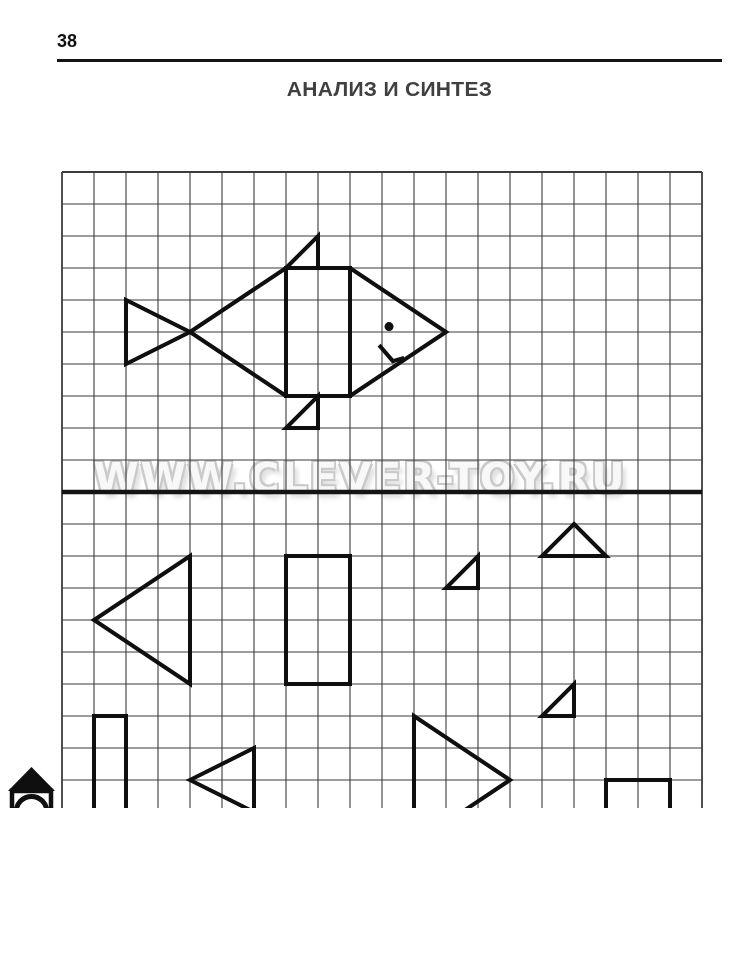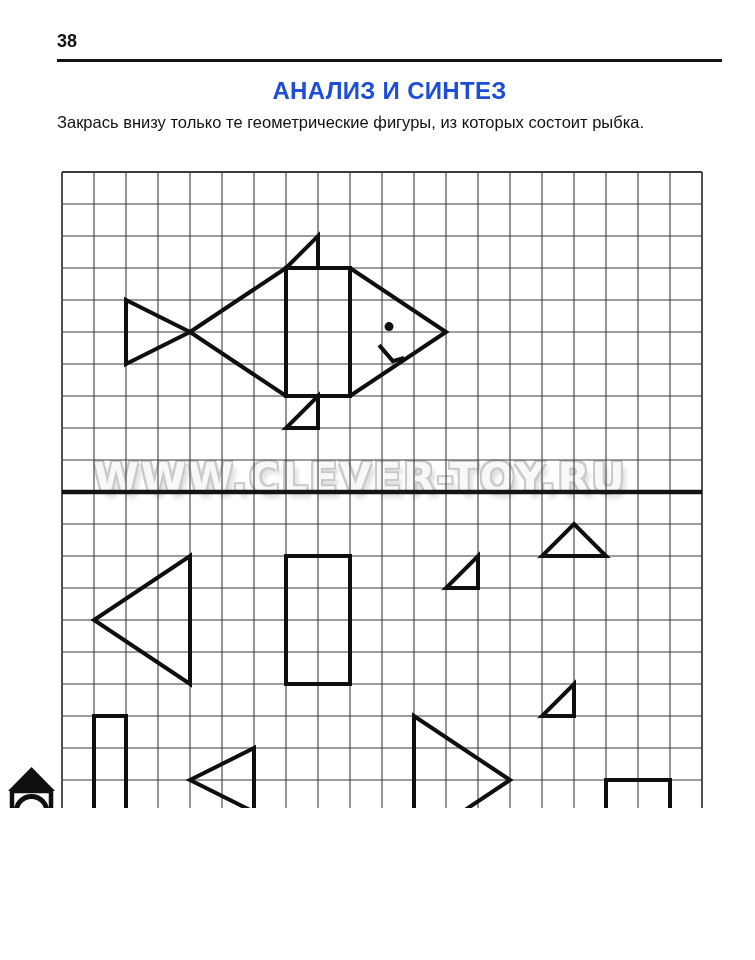--- a/index.html
+++ b/index.html
@@ -11,21 +11,21 @@
     position:absolute;left:57px;top:31px;font-size:18px;font-weight:bold;color:#111;
   }
   .header-title{
     position:absolute;right:33px;top:31px;font-size:17.5px;font-weight:bold;color:#111;white-space:nowrap;
   }
   .header-rule{
     position:absolute;left:57px;top:59px;width:665px;height:3px;background:#141414;
   }
   .section-title{
     position:absolute;left:57px;top:77px;width:665px;text-align:center;
-    font-size:24px;font-weight:bold;letter-spacing:0.3px;color:#1d4ed8;
+    font-size:21px;font-weight:bold;letter-spacing:0.3px;color:#404040;
   }
   .instruction{
     position:absolute;left:57px;top:113px;width:680px;font-size:16.5px;color:#111;
   }
   .grid-area{
     position:absolute;left:61px;top:171px;width:642px;height:738px;
   }
   .watermark{
     position:absolute;left:18px;top:283px;width:562px;z-index:1;
     text-align:center;white-space:nowrap;
@@ -42,21 +42,20 @@
 </style>
 </head>
 <body>
 
 <div class="page">
 
   <span class="page-num">38</span>
   <div class="header-rule"></div>
 
   <div class="section-title">АНАЛИЗ И СИНТЕЗ</div>
-  <div class="instruction">Закрась внизу только те геометрические фигуры, из которых состоит рыбка.</div>
 
   <div class="grid-area">
     <div class="watermark">WWW.CLEVER-TOY.RU</div>
     <svg id="grid-svg" width="642" height="738" viewBox="-1 -1 642 738">
         <line x1="0" y1="0" x2="0" y2="736" stroke="#3c3c3c" stroke-width="1.8"></line>
         <line x1="32" y1="0" x2="32" y2="736" stroke="#3c3c3c" stroke-width="1.1"></line>
         <line x1="64" y1="0" x2="64" y2="736" stroke="#3c3c3c" stroke-width="1.1"></line>
         <line x1="96" y1="0" x2="96" y2="736" stroke="#3c3c3c" stroke-width="1.1"></line>
         <line x1="128" y1="0" x2="128" y2="736" stroke="#3c3c3c" stroke-width="1.1"></line>
         <line x1="160" y1="0" x2="160" y2="736" stroke="#3c3c3c" stroke-width="1.1"></line>

